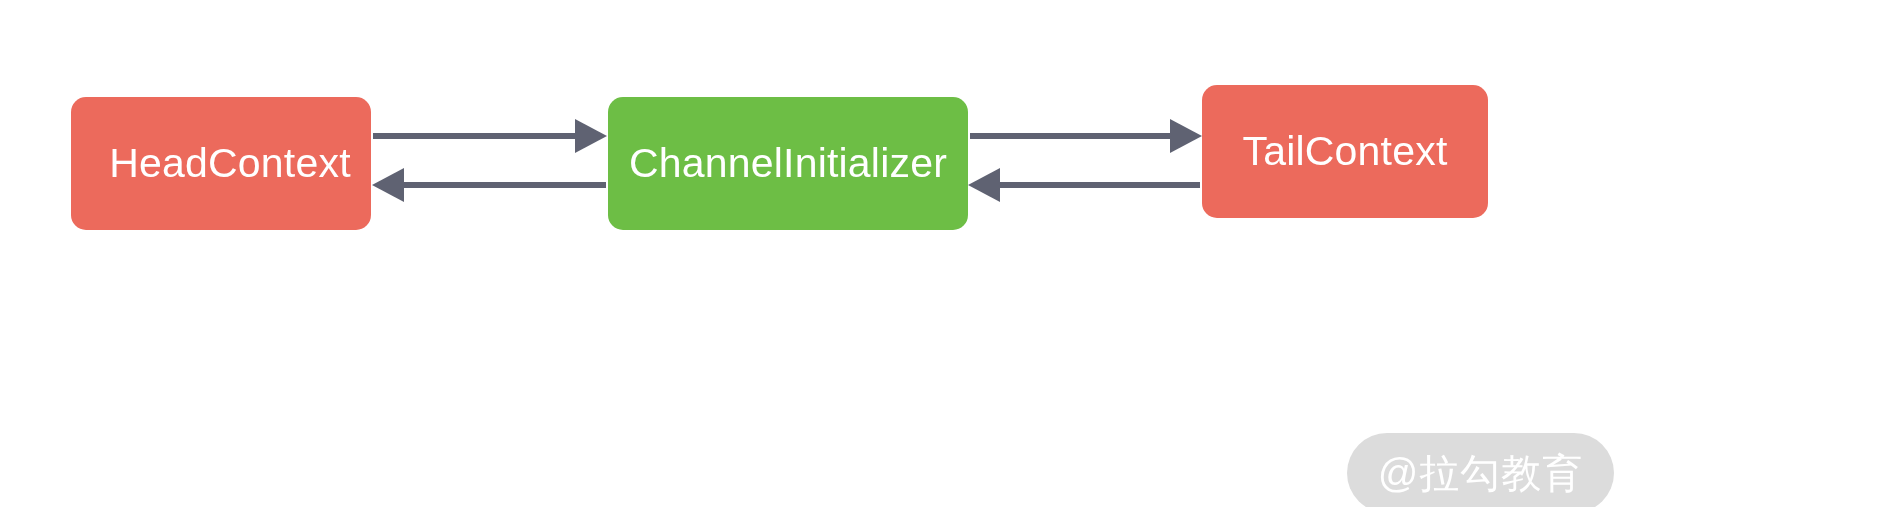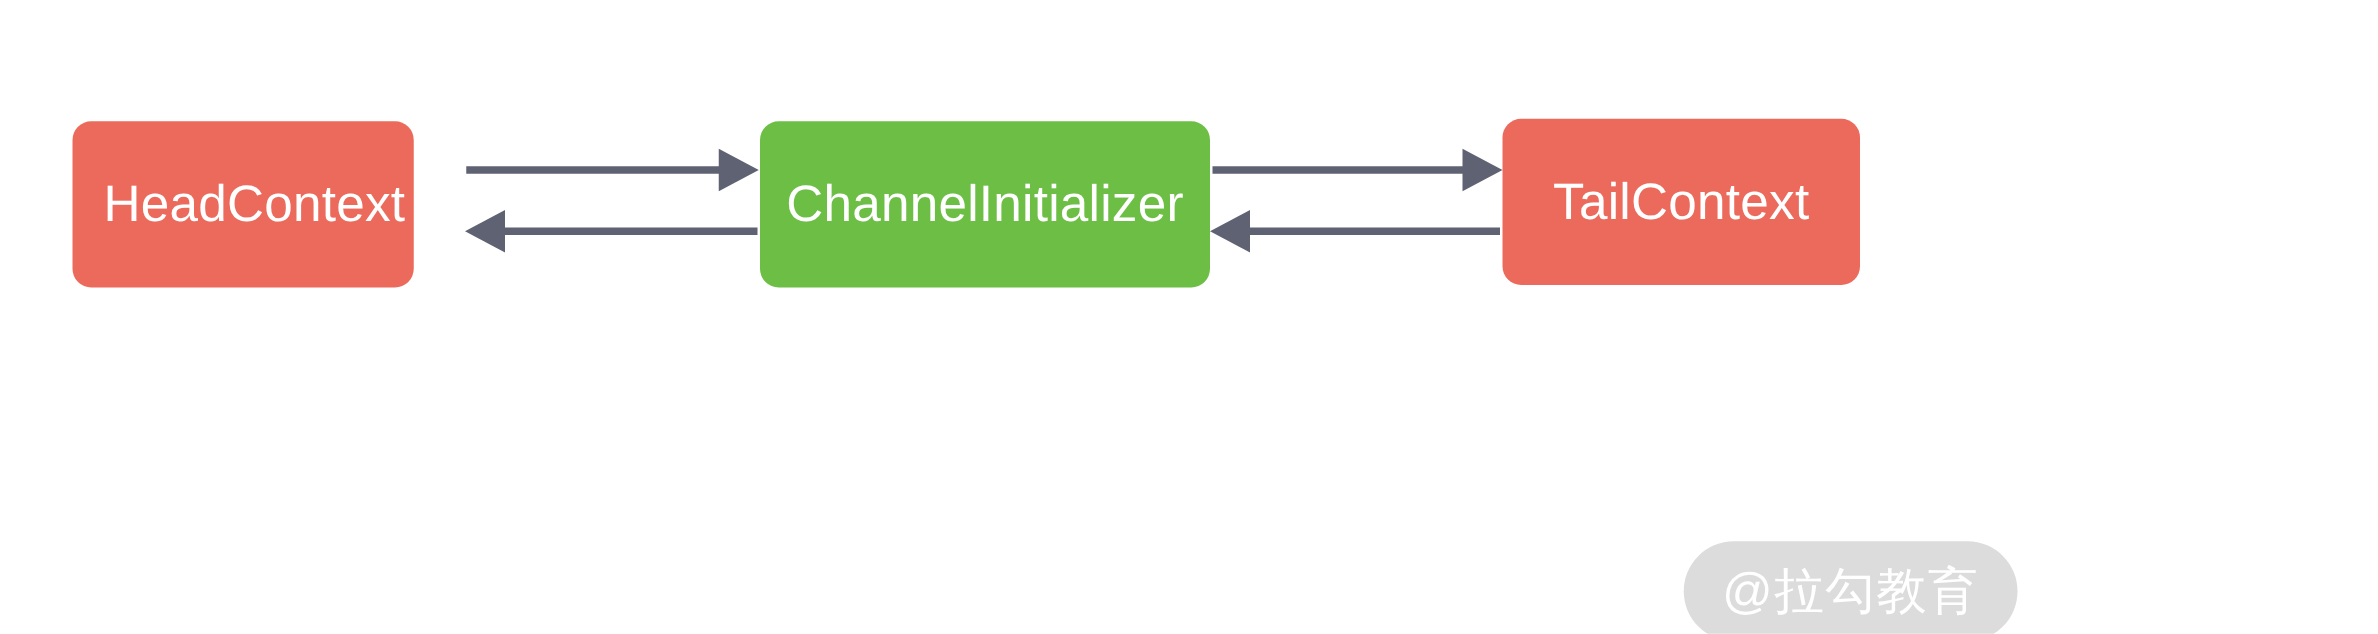--- a/index.html
+++ b/index.html
@@ -37,35 +37,35 @@
     color: #ffffff;
     font-size: 41px;
     font-weight: 400;
     letter-spacing: 0.2px;
     line-height: 1;
     white-space: nowrap;
     user-select: none;
   }
 
   #node-head {
-    left: 58px;
+    left: 71px;
     top: 97px;
-    width: 273px;
+    width: 300px;
     height: 133px;
     padding-left: 18px;
   }
   #node-middle {
     left: 608px;
     top: 97px;
     width: 360px;
     height: 133px;
   }
   #node-tail {
     left: 1202px;
-    top: 95px;
+    top: 85px;
     width: 286px;
     height: 133px;
   }
 
   
   #arrow-layer {
     position: absolute;
     left: 0;
     top: 0;
     width: 1902px;

